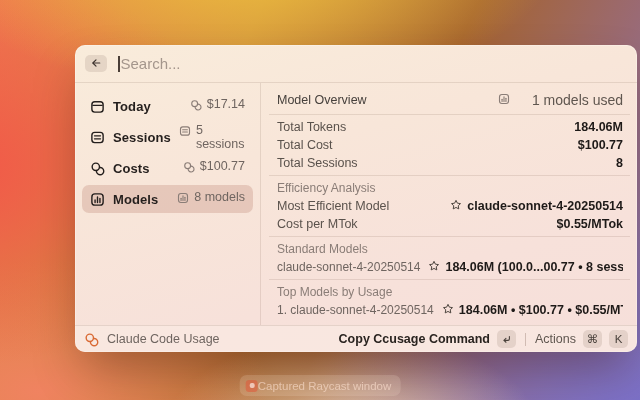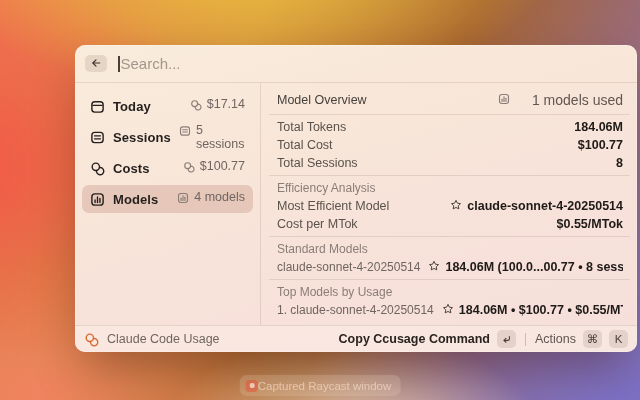--- a/index.html
+++ b/index.html
@@ -187,21 +187,21 @@
           <span class="item-icon">
               <svg viewBox="0 0 16 16">
                 <use href="#i-bars"></use>
               </svg>
             </span>
           <span class="side-label">Models</span>
           <span class="side-acc">
             <span><svg viewBox="0 0 16 16">
                   <use href="#i-bars"></use>
                 </svg></span>
-            <span class="side-value">4 models</span>
+            <span class="side-value">8 models</span>
           </span>
         </div>
 
       </div>
 
       <div class="detail">
         <div class="detail-header">
           <span class="detail-title">Model Overview</span>
           <span class="detail-header-acc">
             <span><svg viewBox="0 0 16 16">

